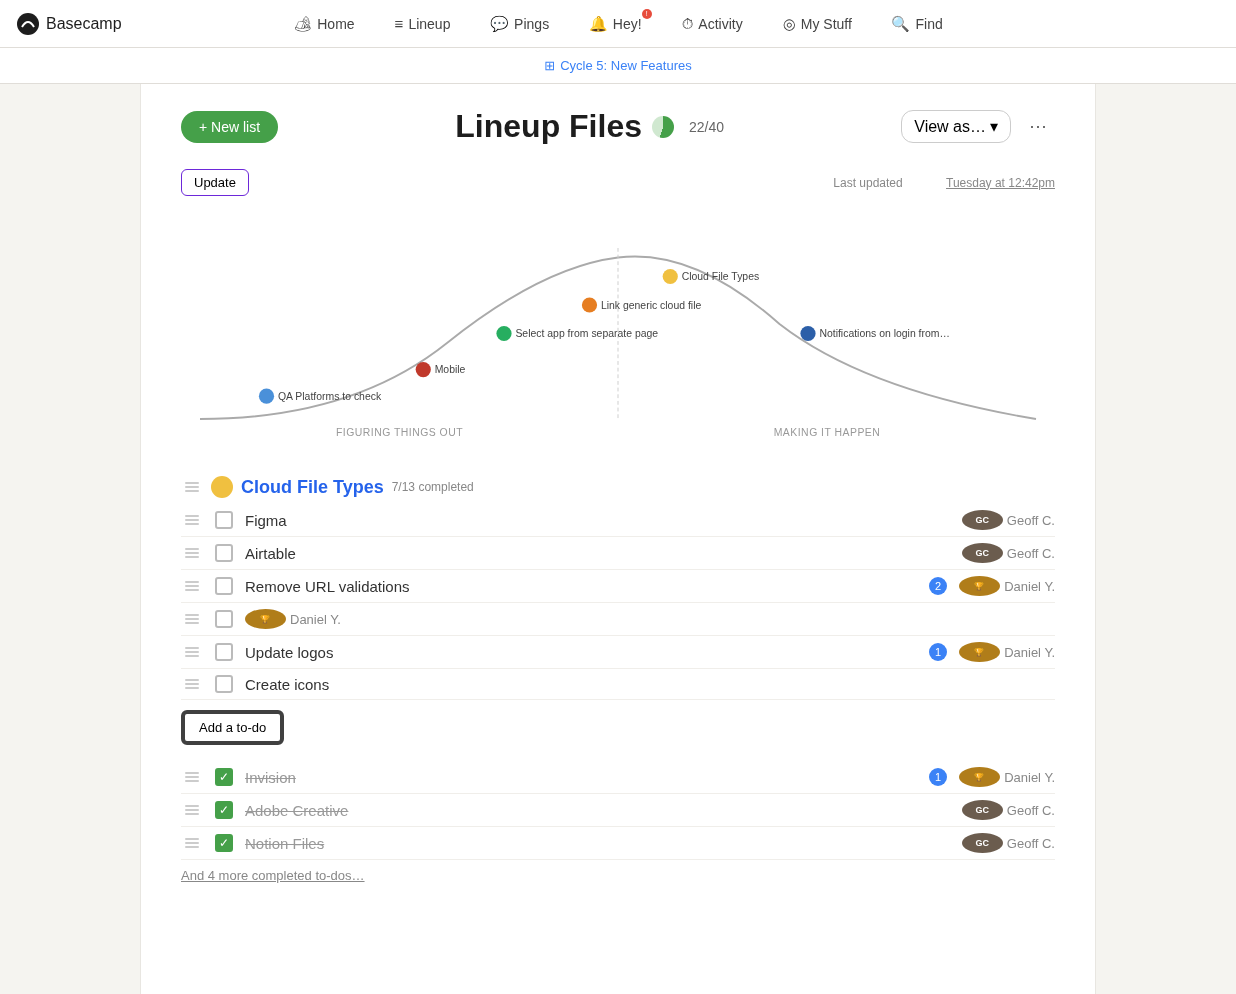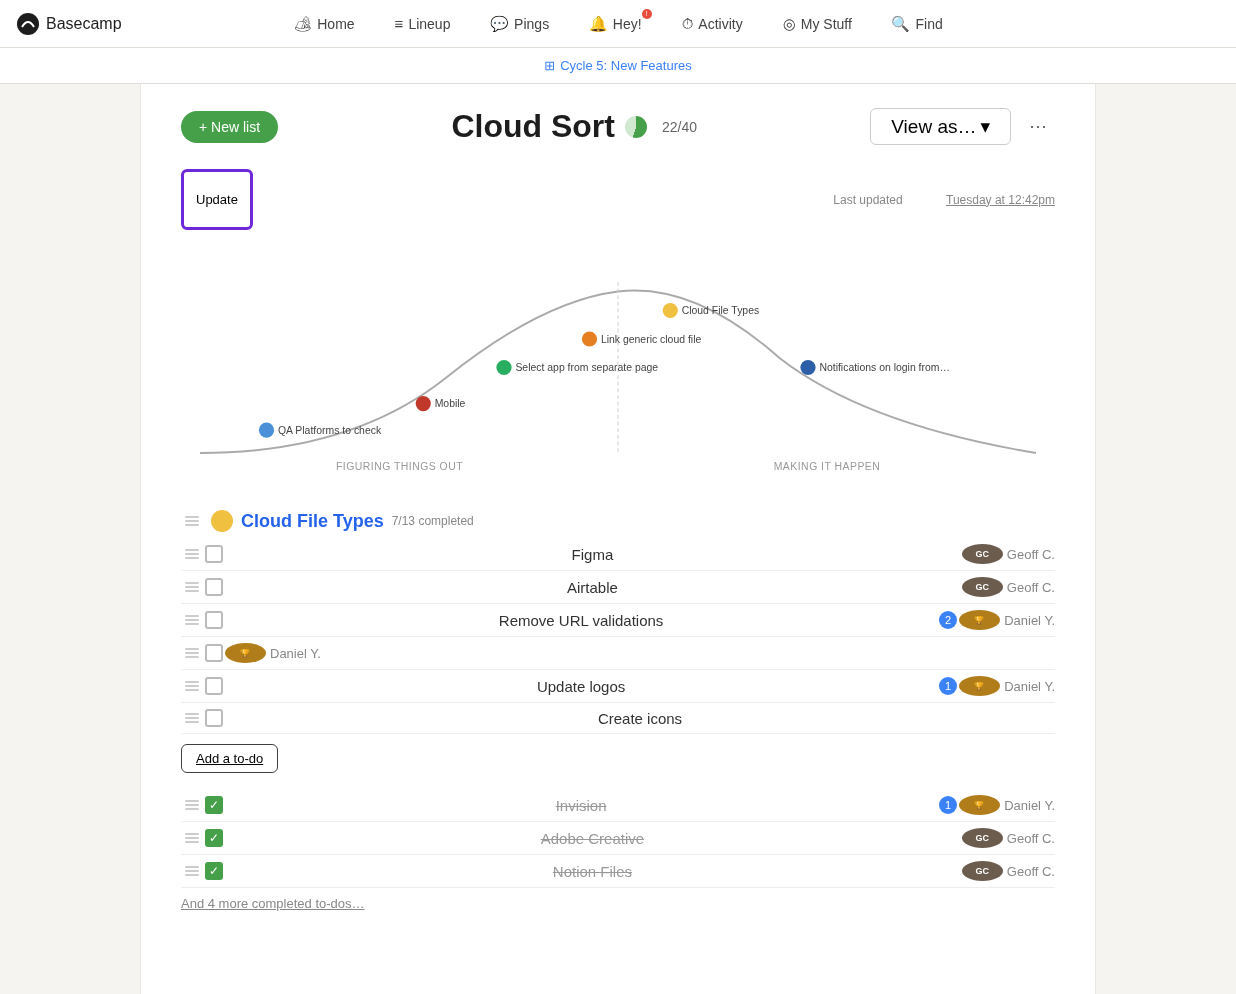--- a/index.html
+++ b/index.html
@@ -67,48 +67,48 @@
     .progress-indicator {
       display: flex; align-items: center; gap: 15px;
     }
     .progress-circle {
       width: 22px; height: 22px; border-radius: 50%;
       background: conic-gradient(#45a049 0% 55%, #d0e8d0 55% 100%);
     }
     .progress-text { font-size: 14px; color: #666; }
     .header-actions { display: flex; align-items: center; gap: 10px; }
     .view-as-btn {
-      border: 1px solid #ccc; background: #fff; border-radius: 6px;
-      padding: 6px 20px; font-size: 19px; cursor: pointer; display: flex; align-items: center; gap: 4px;
+      border: 1px solid #ccc; background: #fff; border-radius: 12px;
+      padding: 6px 12px; font-size: 16px; cursor: pointer; display: flex; align-items: center; gap: 4px;
     }
     .more-btn { background: none; border: none; cursor: pointer; font-size: 18px; color: #555; padding: 4px 8px; }
 
     
     .hill-chart-section { margin-bottom: 32px; }
     .hill-update-bar { display: flex; justify-content: space-between; align-items: center; margin-bottom: 8px; }
     .update-btn {
-      border: 3px solid #6d28d9; background: #fff; border-radius: 6px;
-      padding: 20px 12px; font-size: 13px; cursor: pointer;
+      border: 1px solid #6d28d9; background: #fff; border-radius: 6px;
+      padding: 5px 12px; font-size: 13px; cursor: pointer;
     }
     .last-updated { font-size: 12px; color: #888; }
     .last-updated a { color: #888; margin-left: 40px; }
     .hill-chart-wrapper { position: relative; width: 100%; height: 240px; }
     .hill-svg { width: 100%; height: 100%; }
     .hill-label { font-size: 11px; fill: #999; letter-spacing: 0.5px; }
     .hill-dot { cursor: pointer; }
     .hill-dot-label { font-size: 11px; fill: #444; }
     .hill-dashed-line { stroke: #ccc; stroke-dasharray: 4,3; stroke-width: 1; }
 
     
     .todo-section { margin-top: 8px; }
     .todo-list-title { font-size: 18px; font-weight: 600; color: #2563eb; text-decoration: none; }
 
     .todo-item {
-      display: flex; align-items: center; gap: 2px;
-      padding: 6px 0; border-bottom: 1px solid #f0eeea; text-align: center;
+      display: flex; align-items: center; gap: 12px;
+      padding: 6px 0; border-bottom: 1px solid #f0eeea;
     }
     .todo-checkbox {
       width: 18px; height: 18px; border: 2px solid #bbb; border-radius: 3px;
       flex-shrink: 0; background: #fff; display: flex; align-items: center; justify-content: center;
       cursor: pointer;
     }
     .todo-checkbox.checked { background: #45a049; border-color: #45a049; }
     .todo-checkbox.checked::after { content: '✓'; color: #fff; font-size: 12px; }
     .todo-text { font-size: 15px; color: #333; flex: 1; }
     .todo-text.done { text-decoration: line-through; color: #999; }
@@ -121,22 +121,22 @@
     .todo-assignee { display: flex; align-items: center; gap: 4px; font-size: 13px; color: #888; }
     .avatar {
       width: 41px; height: 20px; border-radius: 50%;
       display: inline-flex; align-items: center; justify-content: center;
       font-size: 9px; font-weight: 700; color: #fff; flex-shrink: 0;
     }
     .avatar-geoff { background: #6b5c4e; }
     .avatar-daniel-y { background: #b07d1a; }
 
     .add-todo-btn {
-      border: 1px solid #404040; background: #fff; border-radius: 6px;
-      padding: 6px 14px; font-size: 13px; cursor: pointer; margin-top: 10px; margin-bottom: 16px; text-decoration: underline;
+      border: 4px solid #404040; background: #fff; border-radius: 6px;
+      padding: 6px 14px; font-size: 13px; cursor: pointer; margin-top: 10px; margin-bottom: 16px;
     }
 
     .more-completed { font-size: 13px; color: #888; text-decoration: underline; cursor: pointer; margin-top: 8px; display: inline-block; }
 
     
     .drag-handle { display: flex; flex-direction: column; gap: 2px; padding: 2px 4px; cursor: grab; }
     .drag-handle span { display: block; width: 14px; height: 2px; background: #ccc; border-radius: 1px; }
   </style>
 </head>
 <body>
@@ -190,21 +190,21 @@
 
 <div class="layout">
   <div class="sidebar"></div>
 
   <div class="main-content">
 
     <div class="page-header">
       <button class="new-list-btn">+ New list</button>
 
       <div class="page-title-area">
-        <h1 class="page-title">Cloud Sort</h1>
+        <h1 class="page-title">Lineup Files</h1>
         <div class="progress-indicator">
           <div class="progress-circle"></div>
           <span class="progress-text">22/40</span>
         </div>
       </div>
 
       <div class="header-actions">
         <button class="view-as-btn">
           <span>View as…</span>
           <span>▾</span>

